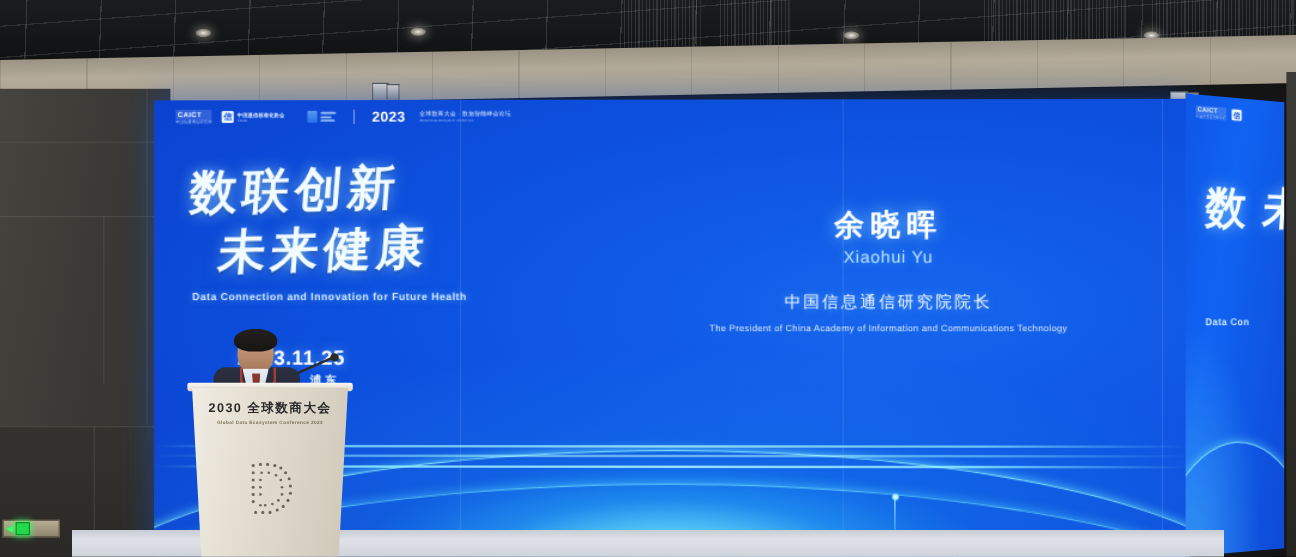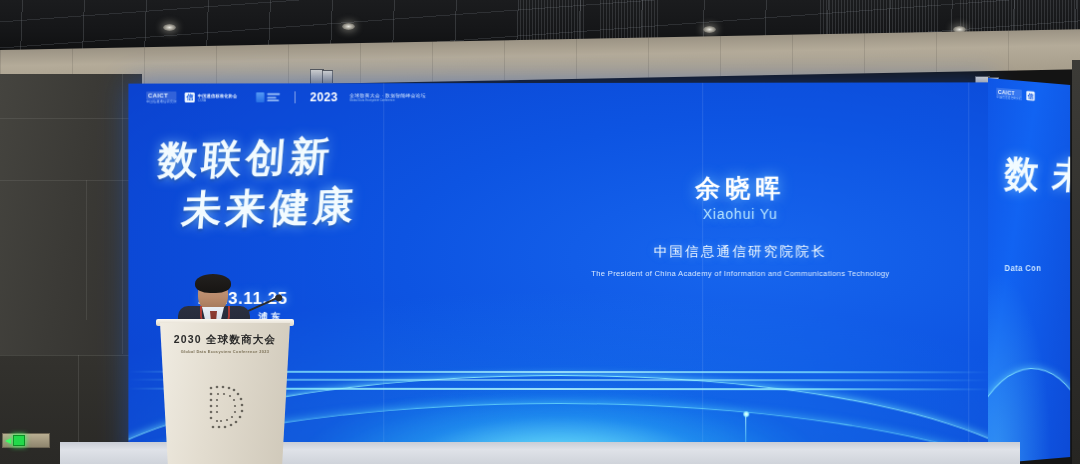--- a/index.html
+++ b/index.html
@@ -362,20 +362,21 @@
       <span class="hdr-year">2023</span>
       <span style="display:flex;flex-direction:column;">
         <span class="hdr-cn">全球数商大会 · 数据智能峰会论坛</span>
         <span class="hdr-en" style="margin-left:4px;">Global Data Ecosystem Conference</span>
       </span>
     </div>
 
     <div class="title-block">
       <div class="t-line l1">数联创新</div>
       <div class="t-line l2">未来健康</div>
+      <div class="t-en">Data Connection and Innovation for Future Health</div>
     </div>
     <div class="t-date">2023.11.25</div>
     <div class="t-loc">
       <div class="cn">上海 · 浦东</div>
       <div class="en">Shanghai · China</div>
     </div>
 
     <div class="speaker">
       <div class="sp-cn">余晓晖</div>
       <div class="sp-en">Xiaohui Yu</div>

